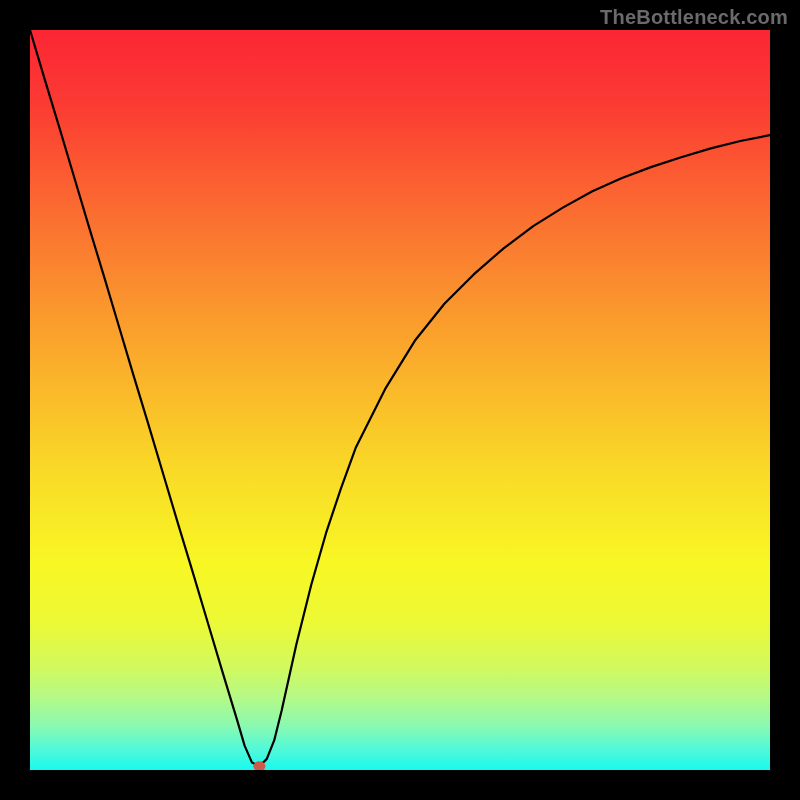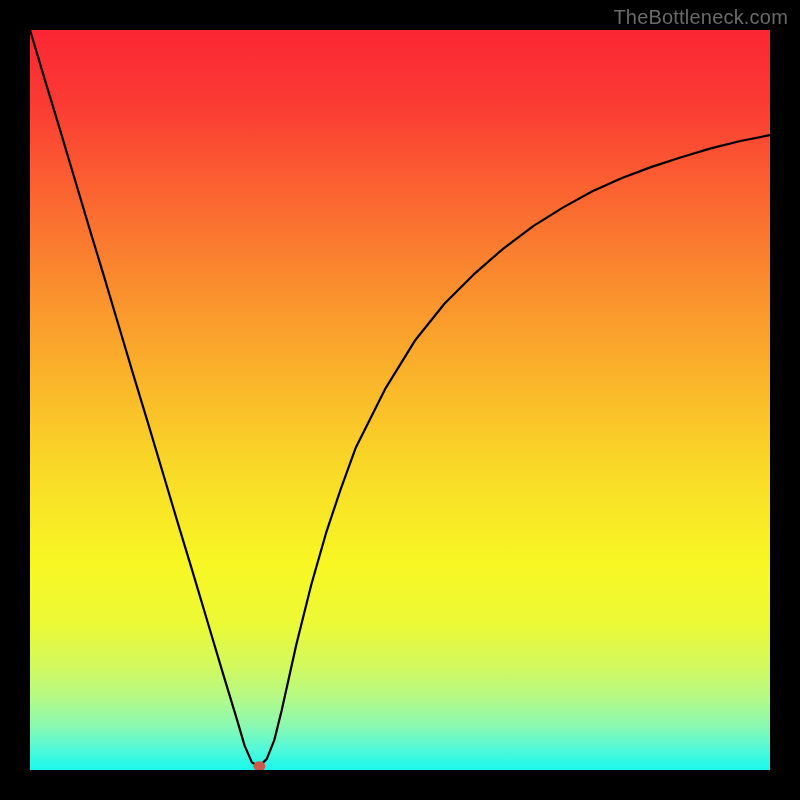--- a/index.html
+++ b/index.html
@@ -29,21 +29,21 @@
     width: 740px;
     height: 740px;
     display: block;
   }
   .watermark {
     position: absolute;
     right: 12px;
     top: 6px;
     color: #6a6a6a;
     font-size: 20px;
-    font-weight: 400;
+    font-weight: 700;
     letter-spacing: 0.2px;
     user-select: none;
   }
 </style>
 </head>
 <body>
 
 <div class="frame">
   <div class="plot-area">
     <svg class="plot-svg" viewBox="0 0 740 740">

